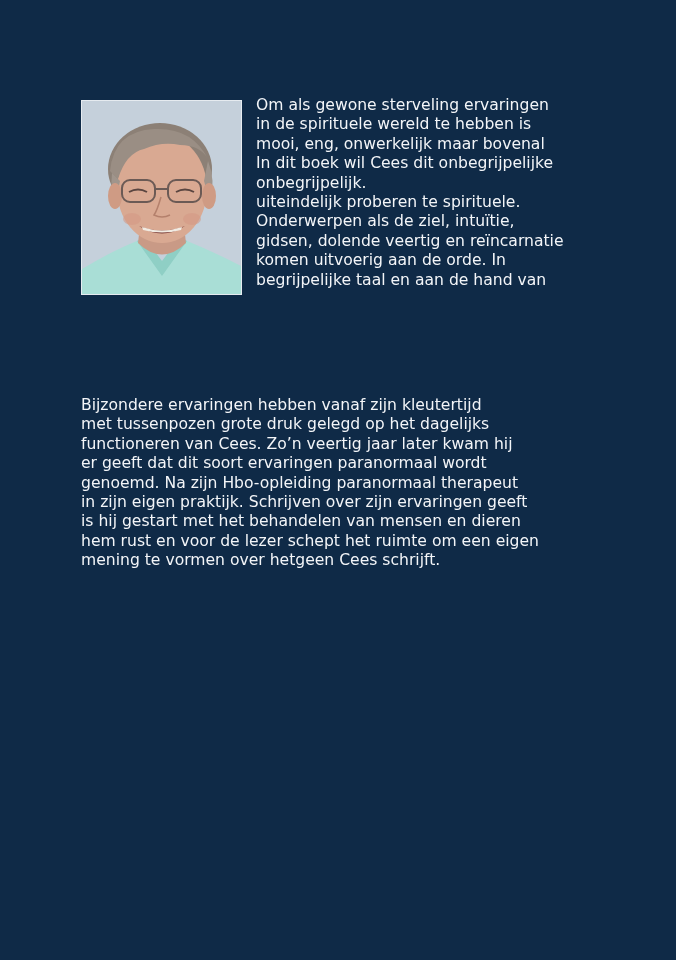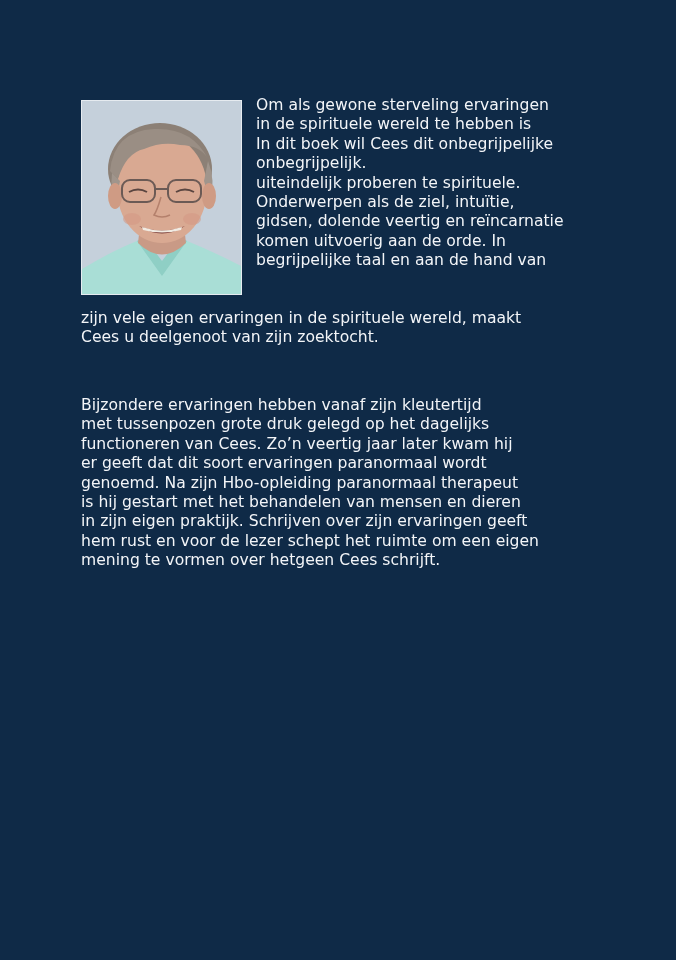--- a/index.html
+++ b/index.html
@@ -85,39 +85,36 @@
       <path d="M60 126 Q80 133 100 126 L99 129 Q80 134 61 129 Z" fill="#f1ebe2"></path>
 
       <ellipse cx="50" cy="118" rx="9" ry="6" fill="#d49a86" opacity="0.6"></ellipse>
       <ellipse cx="110" cy="118" rx="9" ry="6" fill="#d49a86" opacity="0.6"></ellipse>
     </svg>
   </div>
 
   <div class="text-block" id="intro-right">
     <span class="line">Om als gewone sterveling ervaringen</span>
     <span class="line">in de spirituele wereld te hebben is</span>
+    <span class="line">mooi, eng, onwerkelijk maar bovenal</span>
     <span class="line">In dit boek  wil Cees dit onbegrijpelijke</span>
     <span class="line">onbegrijpelijk.</span>
     <span class="line">uiteindelijk proberen te spirituele.</span>
     <span class="line">Onderwerpen als de ziel, intuïtie,</span>
     <span class="line">gidsen, dolende veertig en reïncarnatie</span>
     <span class="line">komen uitvoerig aan de orde. In</span>
     <span class="line">begrijpelijke taal en aan de hand van</span>
   </div>
 
-  <div class="text-block" id="intro-full">
-    <span class="line">zijn vele eigen ervaringen in de spirituele wereld, maakt</span>
-    <span class="line">Cees u deelgenoot van zijn zoektocht.</span>
-  </div>
 
   <div class="text-block" id="bio">
     <span class="line">Bijzondere ervaringen hebben vanaf zijn kleutertijd</span>
     <span class="line">met tussenpozen grote druk gelegd op het dagelijks</span>
     <span class="line">functioneren van Cees. Zo’n veertig jaar later kwam hij</span>
     <span class="line">er geeft dat dit soort ervaringen paranormaal wordt</span>
     <span class="line">genoemd. Na zijn Hbo-opleiding paranormaal therapeut</span>
+    <span class="line">in zijn eigen praktijk. Schrijven over zijn ervaringen geeft</span>
     <span class="line">is hij gestart met het behandelen van mensen en dieren</span>
-    <span class="line">in zijn eigen praktijk. Schrijven over zijn ervaringen geeft</span>
     <span class="line">hem rust en voor de lezer schept het ruimte om een eigen</span>
     <span class="line">mening te vormen over hetgeen Cees schrijft.</span>
   </div>
 
 </div>
 
 </body></html>

